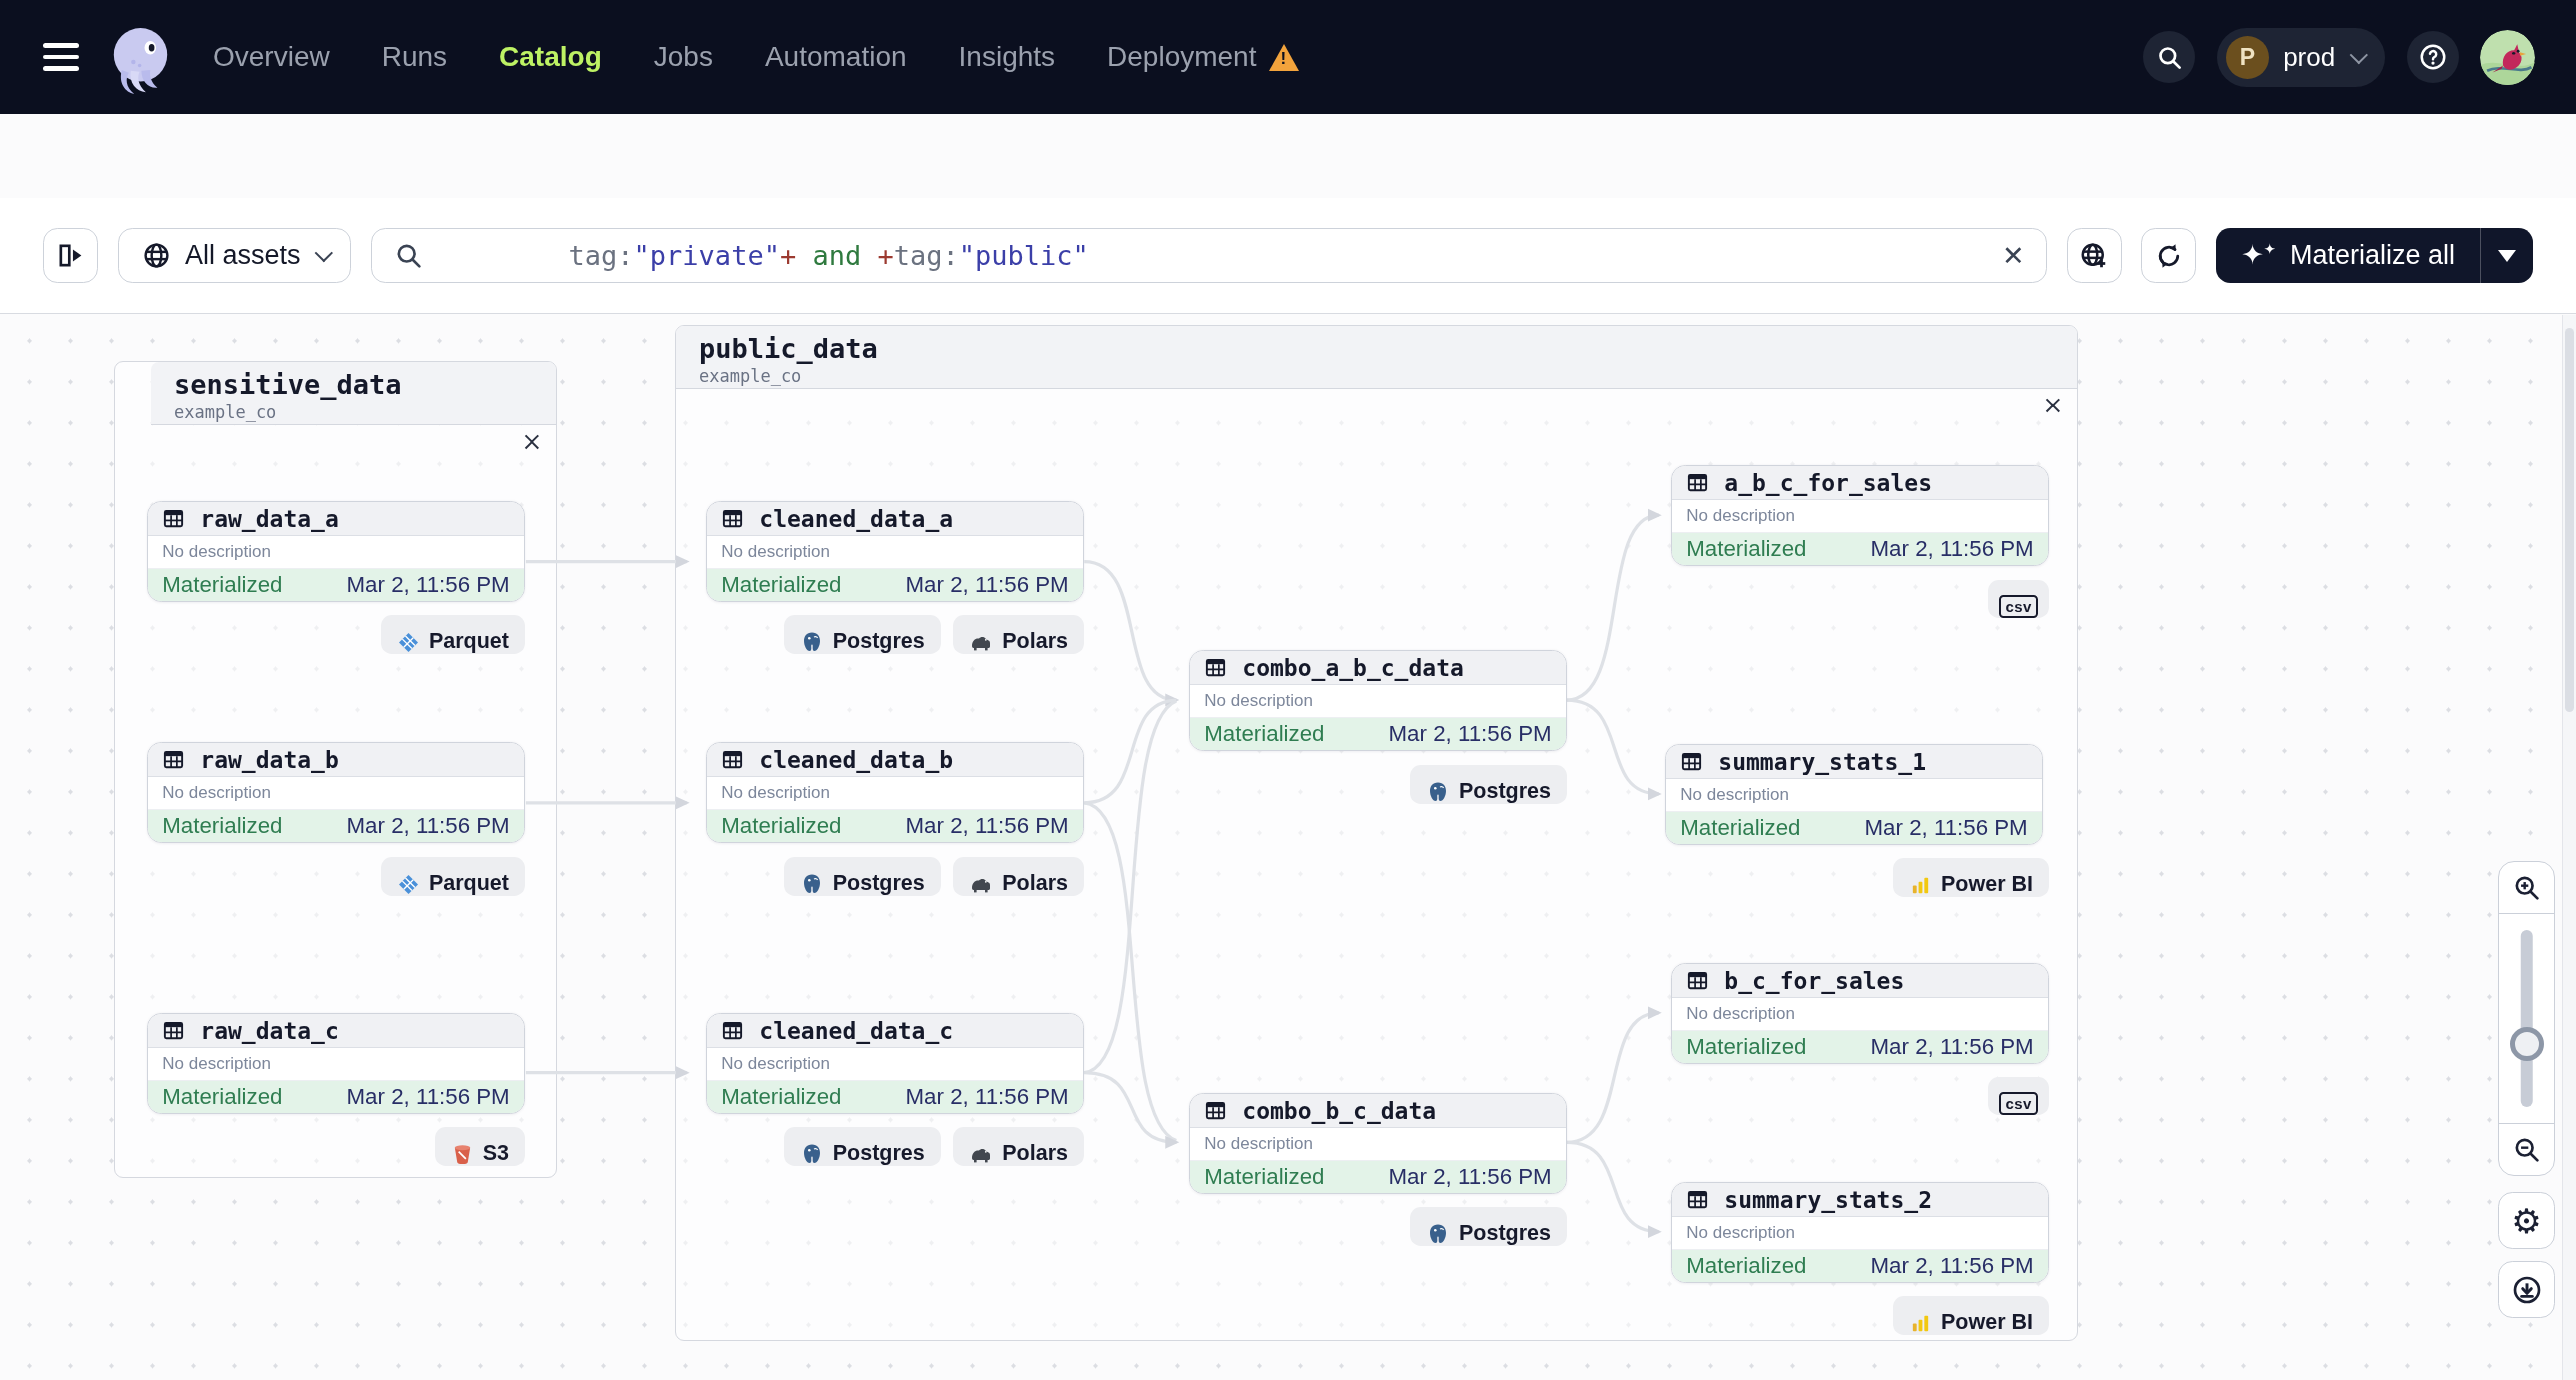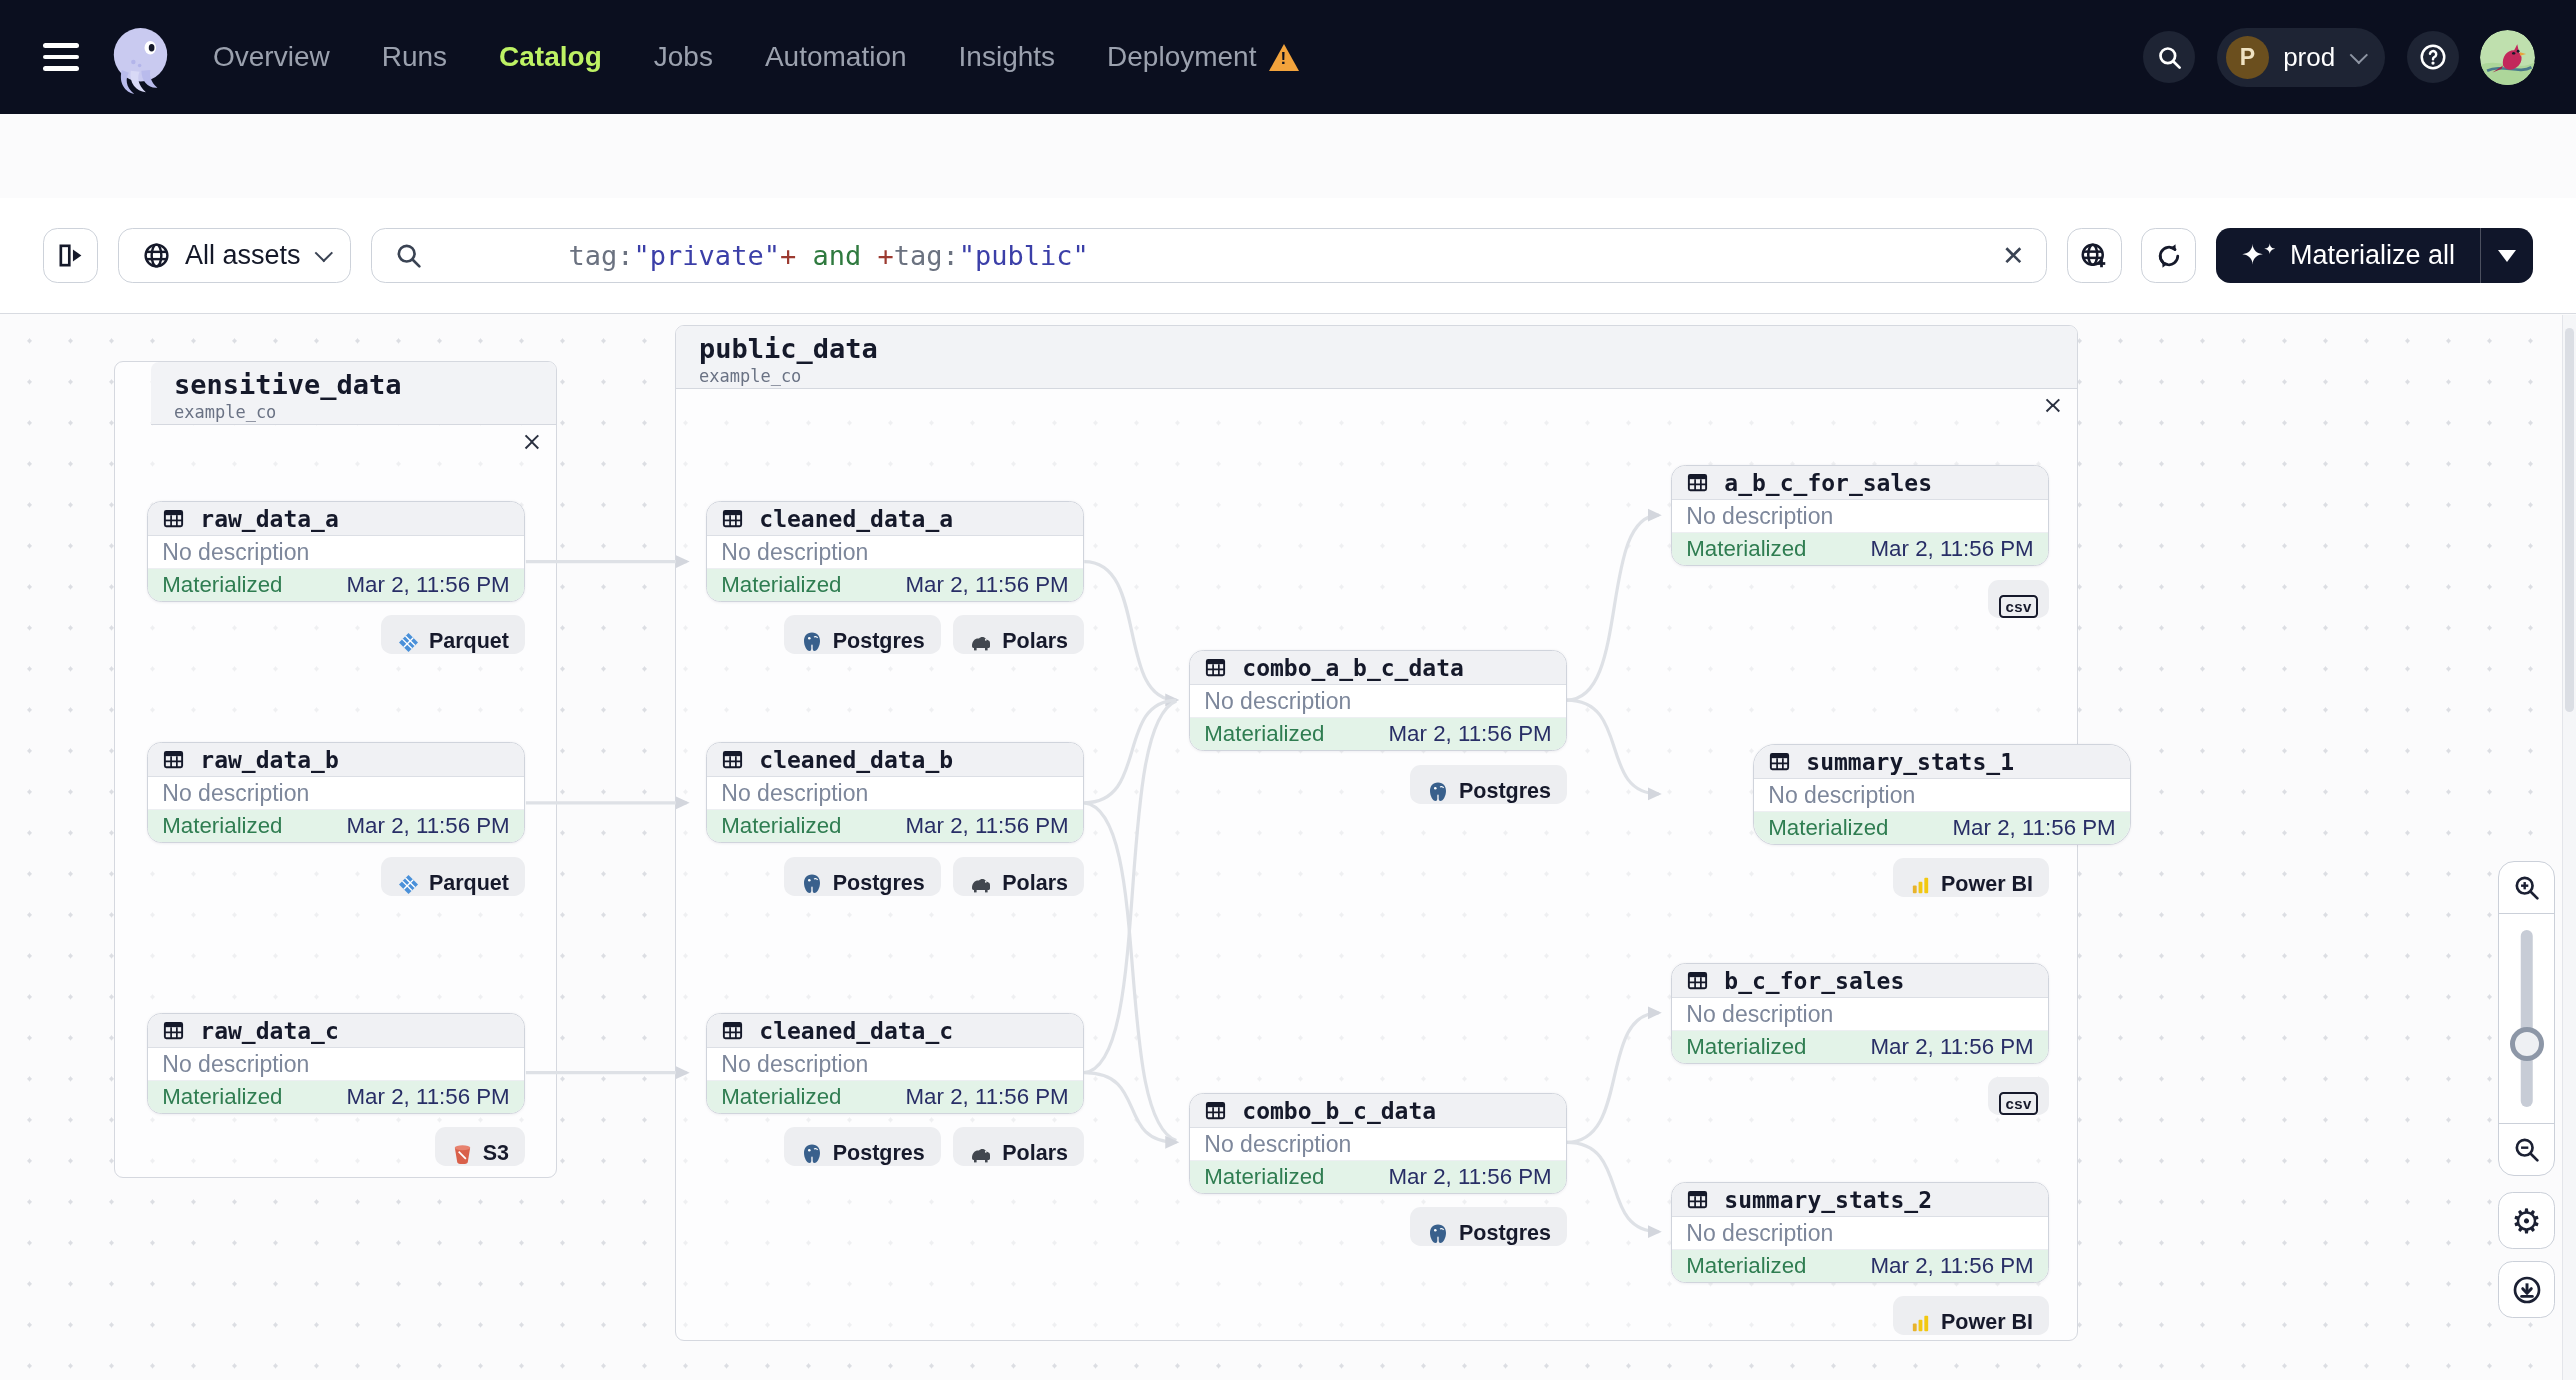--- a/index.html
+++ b/index.html
@@ -77,21 +77,21 @@
   .cv { width:9.8px; height:9.8px; border-right:2.7px solid #2A3040; border-bottom:2.7px solid #2A3040; }
   .cv.down { transform:rotate(45deg); }
   .cv.up { transform:rotate(-135deg); }
 
   .node { position:absolute; width:378px; height:101px; border:0.9px solid #D0D4DC; border-radius:14.3px;
           background:#FFFFFF; z-index:3; overflow:hidden; cursor:pointer;
           box-shadow:0 0.9px 2.7px rgba(20,25,45,0.06); }
   .node-head { height:34px; background:#F0F1F4; border-bottom:0.9px solid #DCDFE5; display:flex;
                align-items:center; gap:15px; padding:0 14.3px; }
   .node-name { font-family:"DejaVu Sans Mono", monospace; font-weight:700; font-size:23px; color:#15192A; }
-  .node-desc { height:33px; display:flex; align-items:center; padding:0 14.3px; font-size:23px; color:#7D879B;
+  .node-desc { height:33px; display:flex; align-items:center; padding:0 14.3px; font-size:17px; color:#7D879B;
                border-bottom:0.9px solid #EDEFF2; }
   .node-status { height:32px; background:#E3F3E8; display:flex; align-items:center; justify-content:space-between;
                  padding:0 14.3px; font-size:22.3px; }
   .st-label { color:#2F7D51; }
   .st-time { color:#282E66; }
 
   .badges { position:absolute; width:378px; display:flex; justify-content:flex-end; gap:12.5px; z-index:3; }
   .pill { height:39px; background:#EDEEF1; border-radius:10.7px; display:flex; align-items:flex-end; gap:9px;
           padding:0 16px; font-size:21.5px; font-weight:700; color:#16192B; }
   .pill.csv { height:38px; padding:0 10.7px; }
@@ -571,21 +571,21 @@
           <span class="st-label">Materialized</span>
           <span class="st-time">Mar 2, 11:56 PM</span>
         </div>
     </div>
     <div class="badges" style="left:1671px; top:265px;">
       <span class="pill csv">
           <span class="csv-box">csv</span>
         </span>
     </div>
 
-    <div class="node" style="left:1753px; top:429px;border-radius:22px;">
+    <div class="node" style="left:1665px; top:429px;">
       <div class="node-head">
           <svg class="ic" viewBox="0 0 24 24" width="23" height="23">
             <rect x="3" y="4" width="18" height="16" rx="1.5" fill="none" stroke="#15192A" stroke-width="2"></rect>
             <rect x="3" y="4" width="18" height="4.5" fill="#15192A"></rect>
             <line x1="9.5" y1="8.5" x2="9.5" y2="20" stroke="#15192A" stroke-width="1.8"></line>
             <line x1="15.5" y1="8.5" x2="15.5" y2="20" stroke="#15192A" stroke-width="1.8"></line>
             <line x1="3" y1="14" x2="21" y2="14" stroke="#15192A" stroke-width="1.8"></line>
           </svg>
           <span class="node-name">summary_stats_1</span>
         </div>

